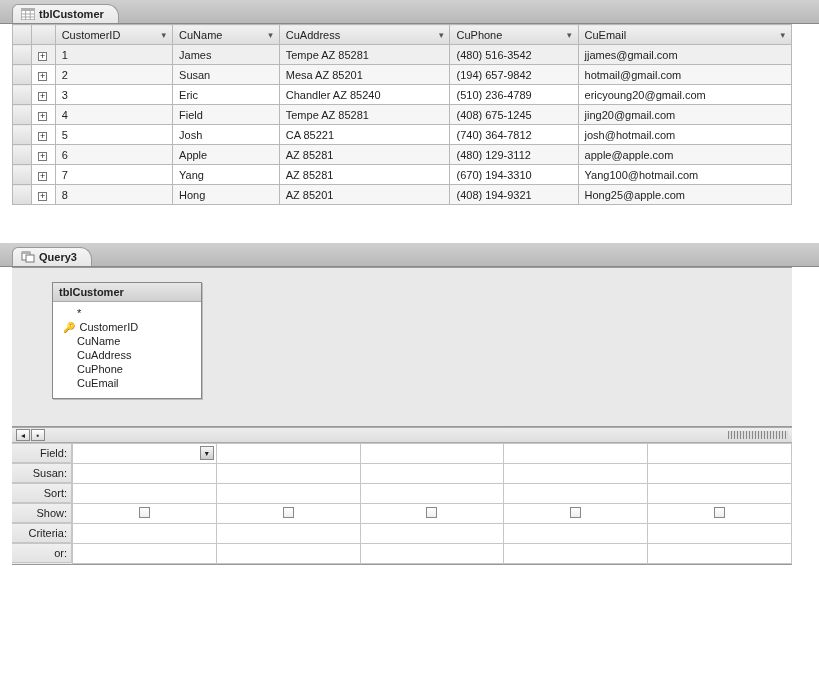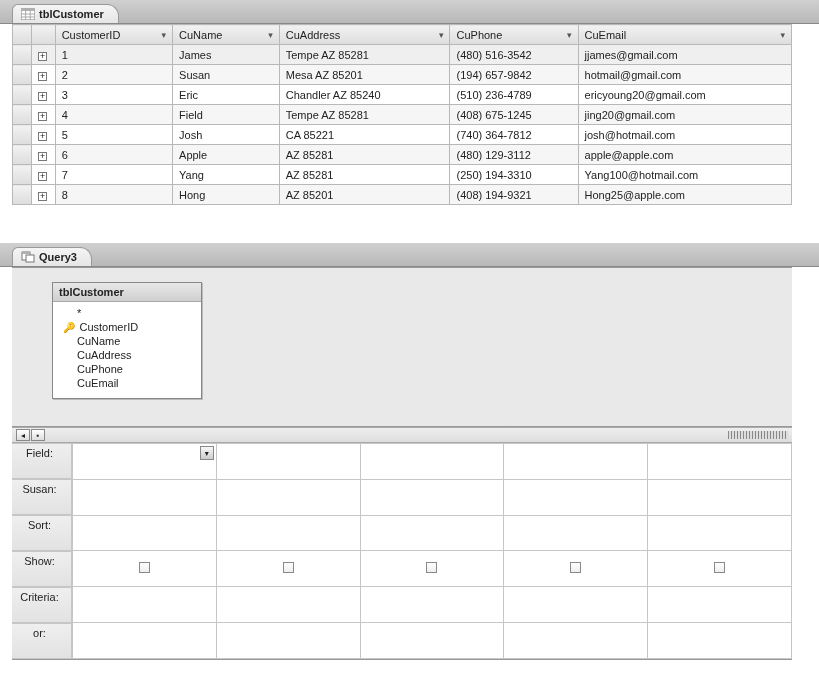--- a/index.html
+++ b/index.html
@@ -152,25 +152,25 @@
     margin-left:12px;
     width:780px;
     background:#e9e9e9;
     border-bottom:1px solid #999;
   }
   .qbe-labels{
     width:60px;
     background:#e9e9e9;
   }
   .qbe-labels div{
-    height:36px;
+    height:20px;
     border:1px solid #c6c6c6;
     border-left:none;
     padding-right:4px;
-    text-align:center;
+    text-align:right;
     line-height:18px;
     background:linear-gradient(#efefef,#e2e2e2);
   }
   .qbe-grid{
     border-collapse:collapse;
     flex:1;
   }
   .qbe-grid td{
     border:1px solid #c6c6c6;
     height:20px;
@@ -305,21 +305,21 @@
         <td class="data col-addr">AZ 85281</td>
         <td class="data col-phone">(480) 129-3112</td>
         <td class="data col-email">apple@apple.com</td>
       </tr>
       <tr>
         <td class="rowhdr"></td>
         <td class="expand"><span class="expand-box">+</span></td>
         <td class="data col-id">7</td>
         <td class="data col-name">Yang</td>
         <td class="data col-addr">AZ 85281</td>
-        <td class="data col-phone">(250) 194-3310</td>
+        <td class="data col-phone">(670) 194-3310</td>
         <td class="data col-email">Yang100@hotmail.com</td>
       </tr>
       <tr>
         <td class="rowhdr"></td>
         <td class="expand"><span class="expand-box">+</span></td>
         <td class="data col-id">8</td>
         <td class="data col-name">Hong</td>
         <td class="data col-addr">AZ 85201</td>
         <td class="data col-phone">(408) 194-9321</td>
         <td class="data col-email">Hong25@apple.com</td>

